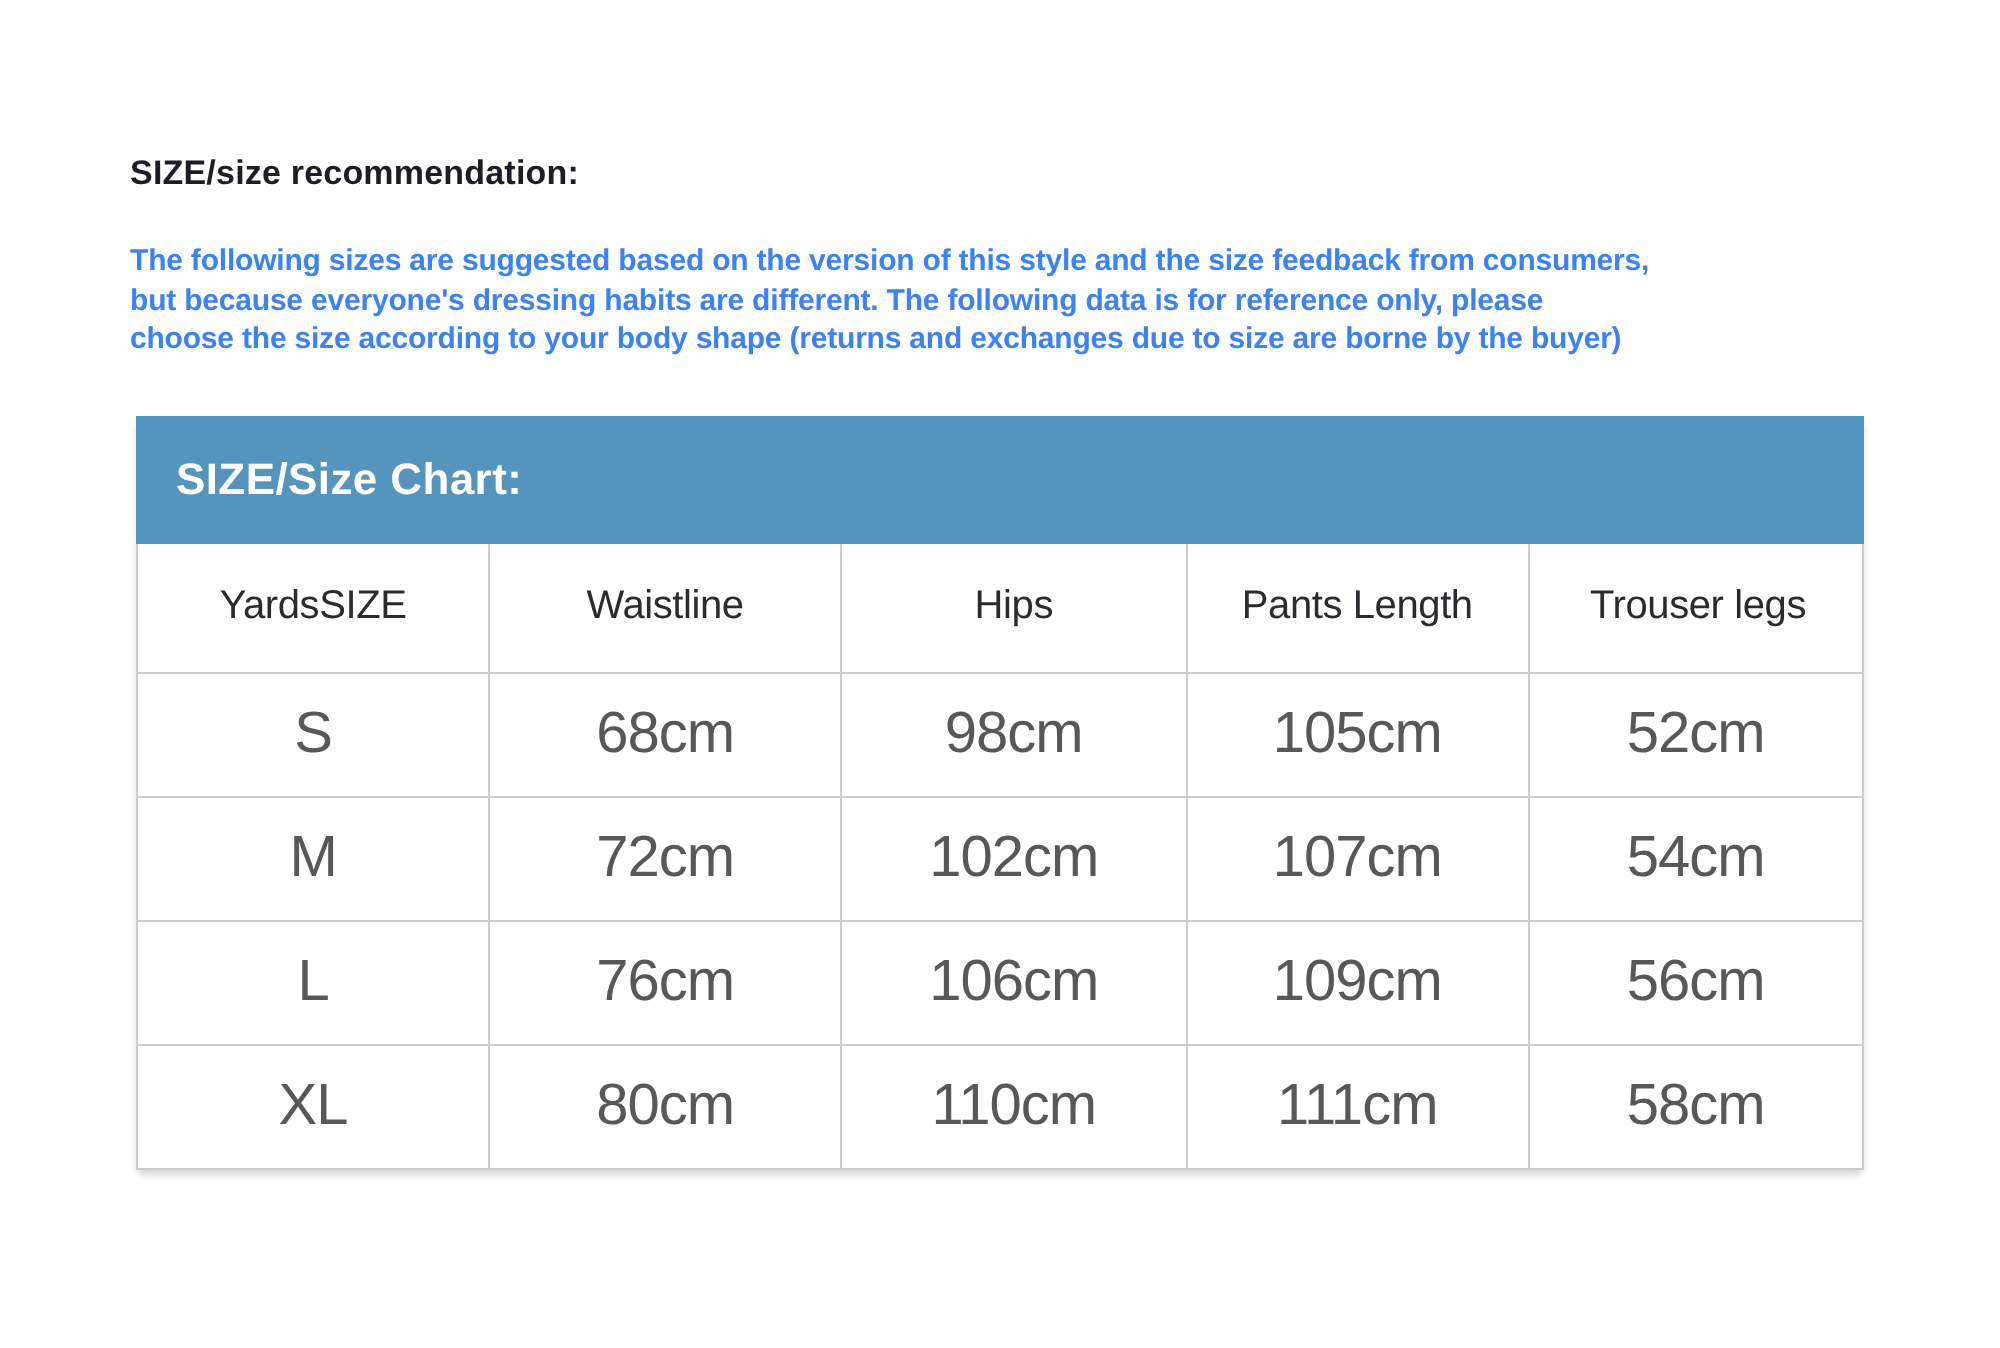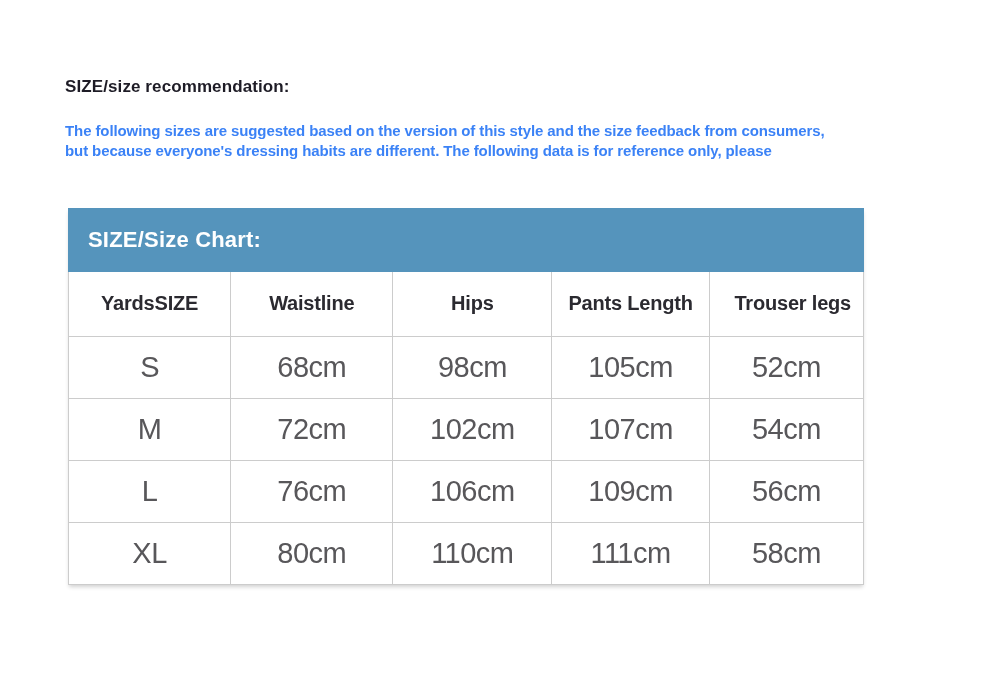--- a/index.html
+++ b/index.html
@@ -39,21 +39,21 @@
     line-height: 19.5px;
     letter-spacing: -0.1px;
   }
   .description div { white-space: nowrap; }
 
   
   .chart-wrap {
     position: absolute;
     left: 68px;
     top: 208px;
-    width: 796px;
+    width: 864px;
     box-shadow: 0 3px 4px -1px rgba(0,0,0,0.18);
     background: #fff;
   }
   .chart-banner {
     height: 64px;
     background: var(--accent, #5594bc);
     color: #ffffff;
     font-size: 22px;
     font-weight: bold;
     line-height: 64px;
@@ -70,45 +70,46 @@
     border: 1px solid var(--border, #cccccc);
     text-align: center;
     vertical-align: middle;
     background: #ffffff;
   }
   .size-table th { border-top: none; }
   .size-table thead tr { height: 64px; }
   .size-table tbody tr { height: 62px; }
   .size-table th {
     font-size: 20px;
-    font-weight: bold;
+    font-weight: normal;
     color: #2b2a30;
     letter-spacing: -0.2px;
   }
   .size-table th.align-right {
     text-align: right;
-    padding-right: 12px;
+    padding-right: 28px;
   }
   .size-table td {
     font-size: 29px;
     font-weight: 400;
     color: #58575a;
     letter-spacing: -0.5px;
   }
 </style>
 </head>
 <body>
 
 <div class="page">
 
   <div class="page-title">SIZE/size recommendation:</div>
 
   <div class="description">
     <div>The following sizes are suggested based on the version of this style and the size feedback from consumers,</div>
     <div>but because everyone's dressing habits are different. The following data is for reference only, please</div>
+    <div>choose the size according to your body shape (returns and exchanges due to size are borne by the buyer)</div>
   </div>
 
   <div class="chart-wrap">
     <div class="chart-banner">SIZE/Size Chart:</div>
 
     <table class="size-table">
       <colgroup>
         <col style="width:20.4%">
         <col style="width:20.4%">
         <col style="width:20.0%">

